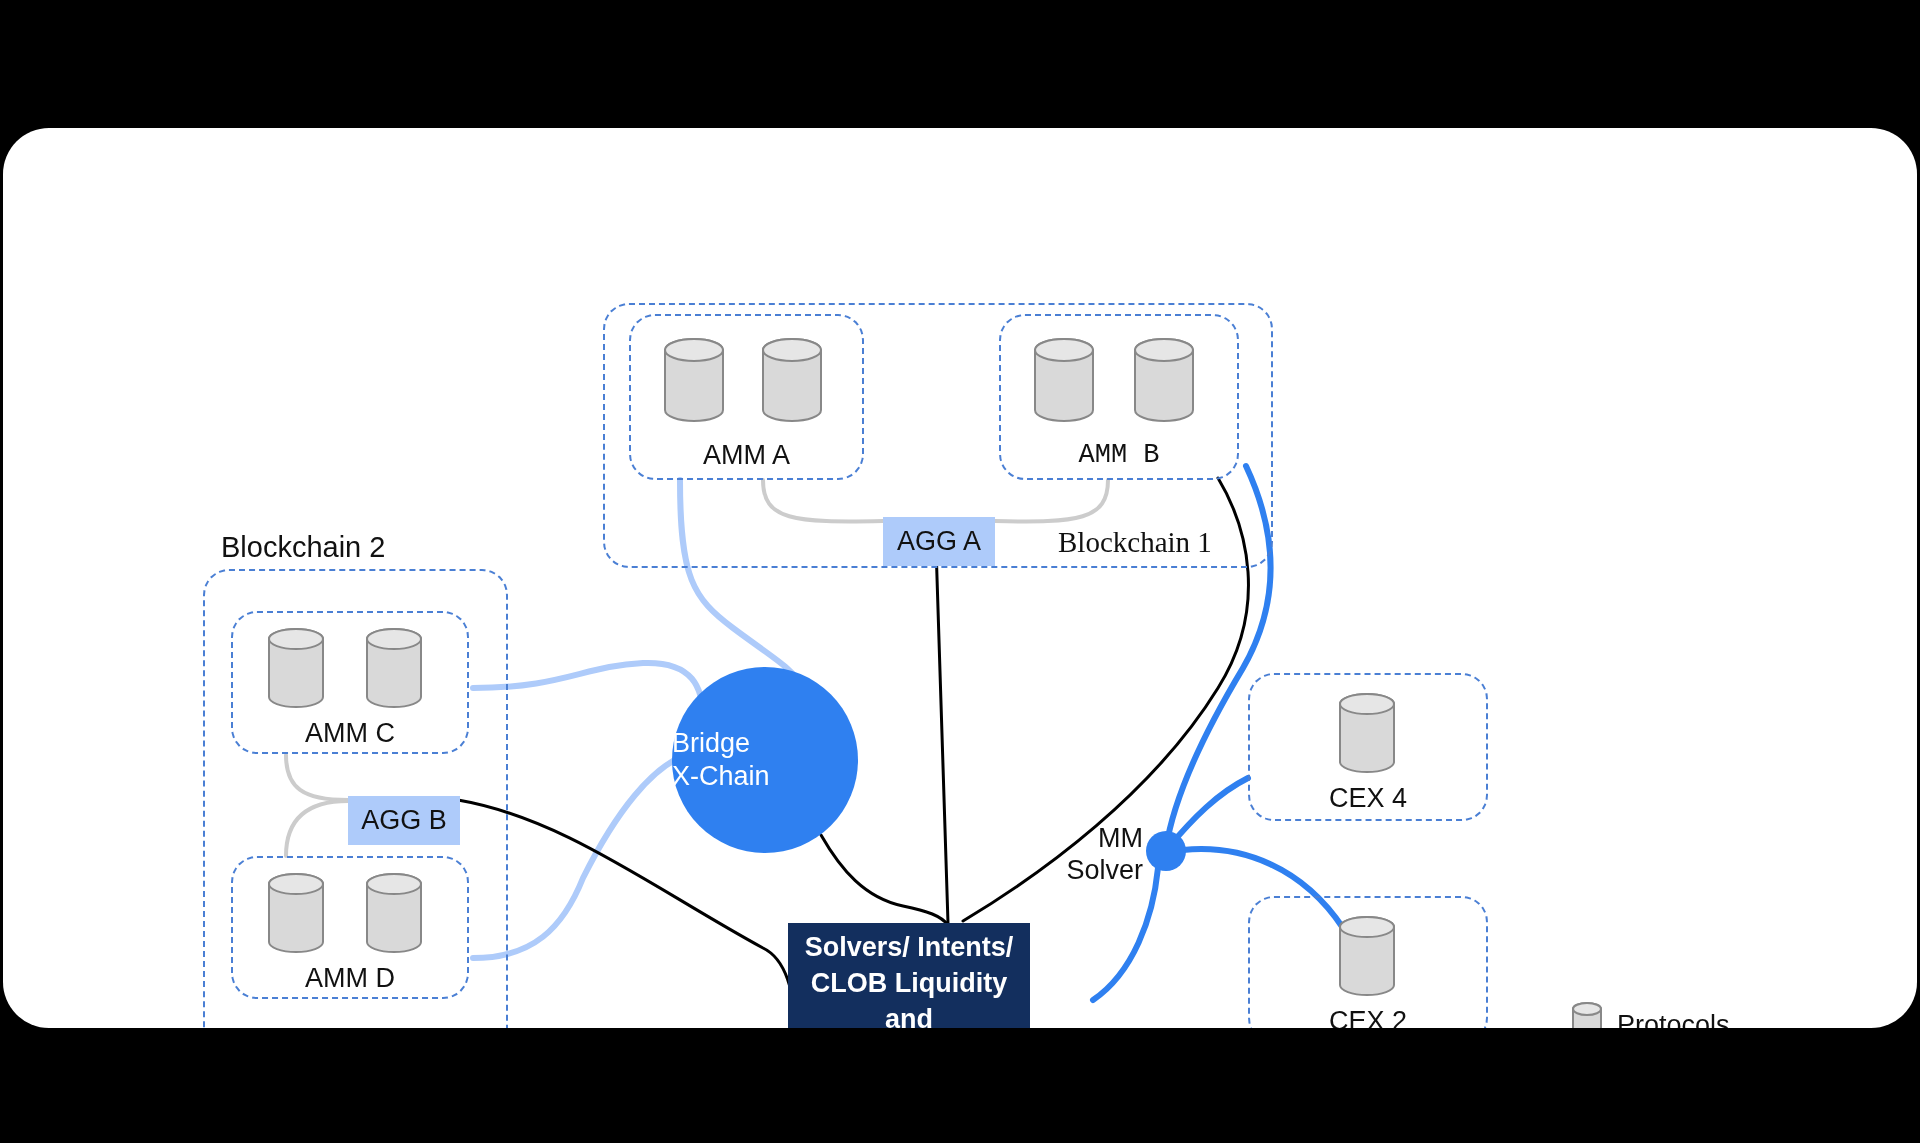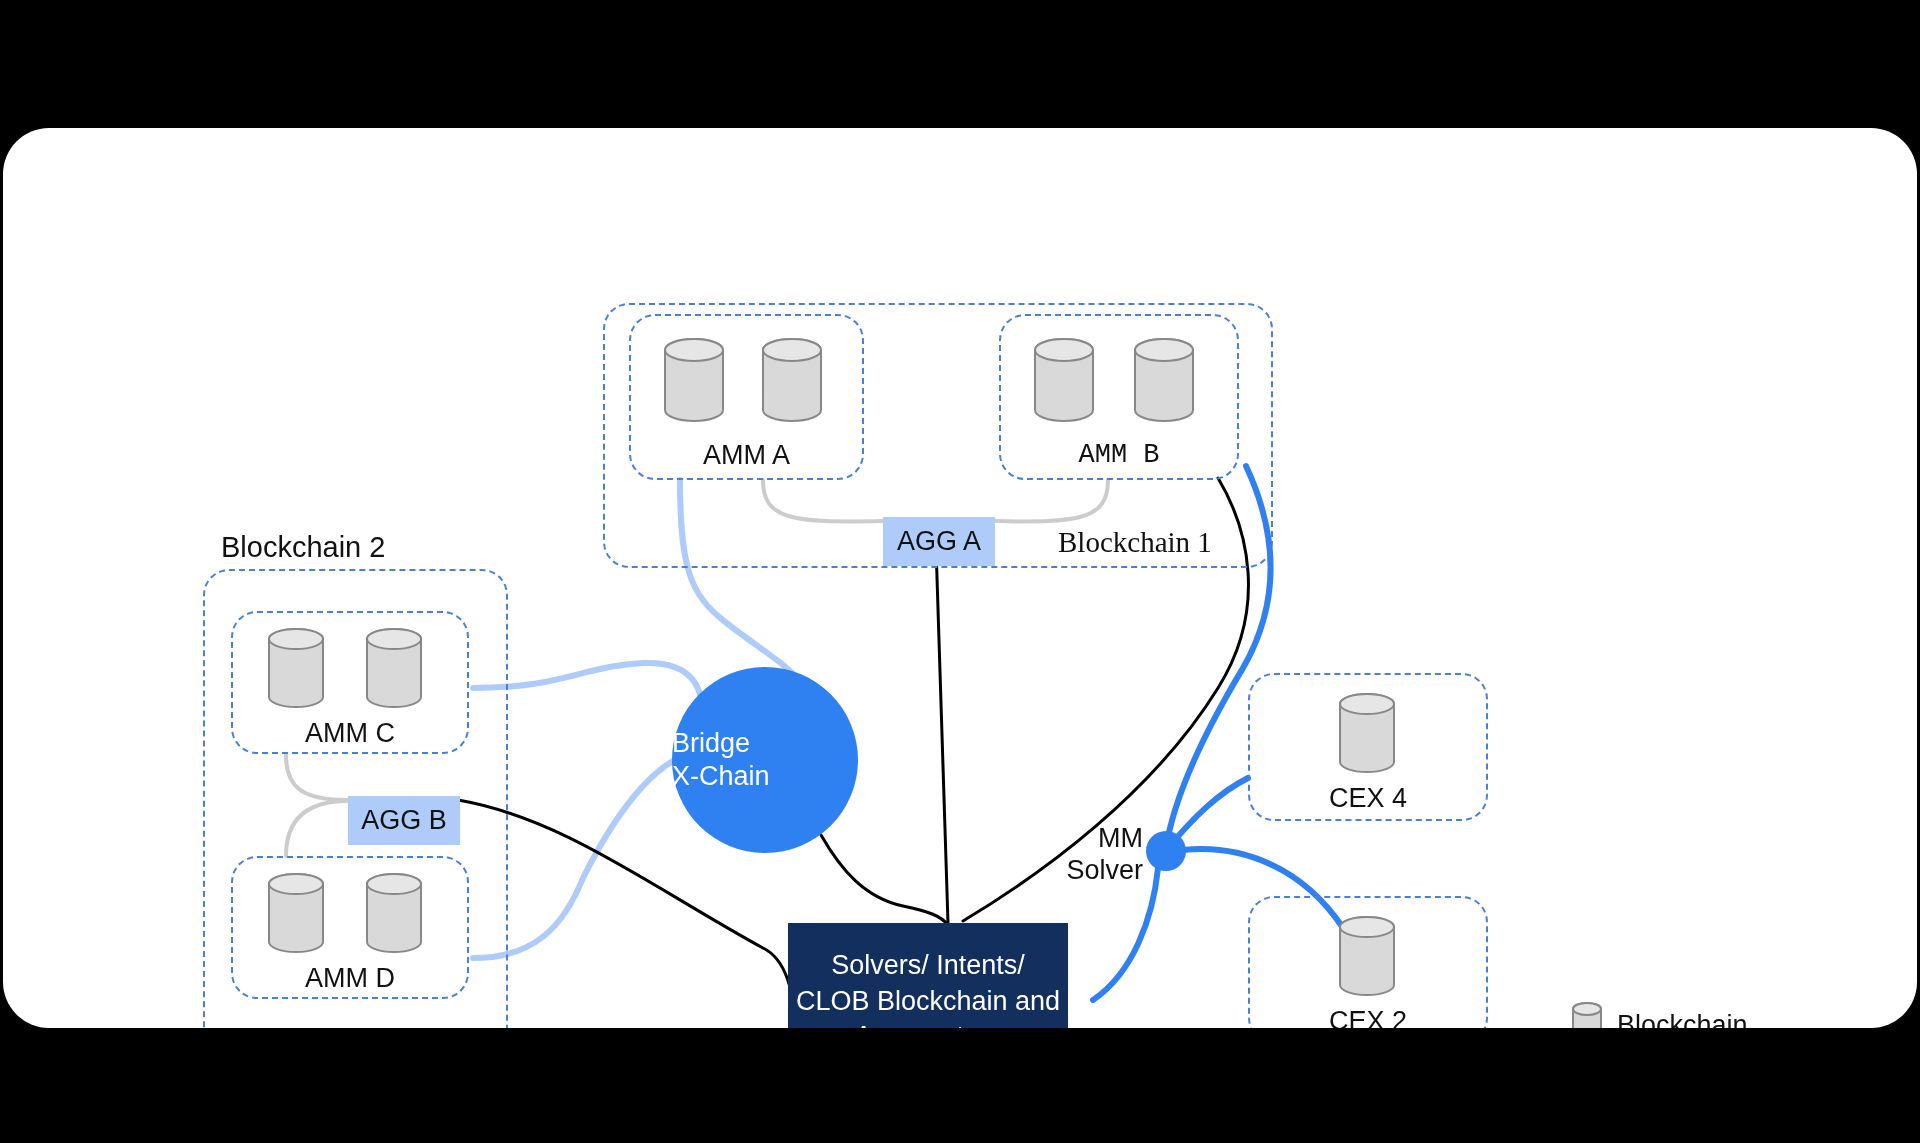--- a/index.html
+++ b/index.html
@@ -143,23 +143,23 @@
       <ellipse cx="29" cy="11" rx="27" ry="10" fill="#e6e6e6" stroke="#888" stroke-width="2"></ellipse>
     </svg>
   </div>
   <div class="amm-label" style="left:228px;top:835px;width:238px;">AMM D</div>
 
   <div class="circle-node" style="left:669px;top:539px;width:186px;height:186px;">
     <span>Bridge</span>
     <span>X-Chain</span>
   </div>
 
-  <div class="solver-box" style="left:785px;top:795px;width:280px;height:157px;">
+  <div class="solver-box" style="left:785px;top:795px;width:242px;height:157px;font-weight:bold;">
     <span>Solvers/ Intents/</span>
-    <span>CLOB Blockchain and</span>
+    <span>CLOB Liquidity and</span>
     <span>Aggregators</span>
   </div>
 
   <div class="dot-label" style="left:1040px;top:695px;width:100px;text-align:right;">
     <div>MM</div>
     <div>Solver</div>
   </div>
   <div class="dot-node" style="left:1143px;top:703px;width:40px;height:40px;"></div>
 
   <div class="group-box" style="left:1245px;top:545px;width:240px;height:148px;"></div>
@@ -180,17 +180,17 @@
   </div>
   <div class="amm-label" style="left:1245px;top:878px;width:240px;">CEX 2</div>
 
   <div class="legend" style="left:1568px;top:873px;">
     <span style="display:inline-block;">
       <svg width="32" height="44" viewBox="0 0 32 44">
         <path d="M2 8 a14 6 0 0 1 28 0 v28 a14 6 0 0 1 -28 0 z" fill="#d9d9d9" stroke="#888" stroke-width="2"></path>
         <ellipse cx="16" cy="8" rx="14" ry="6" fill="#e6e6e6" stroke="#888" stroke-width="2"></ellipse>
       </svg>
     </span>
-    <span class="legend-text">Blockchain</span>
+    <span class="legend-text">Protocols</span>
   </div>
 
  </div>
 </div>
 
 </body></html>

